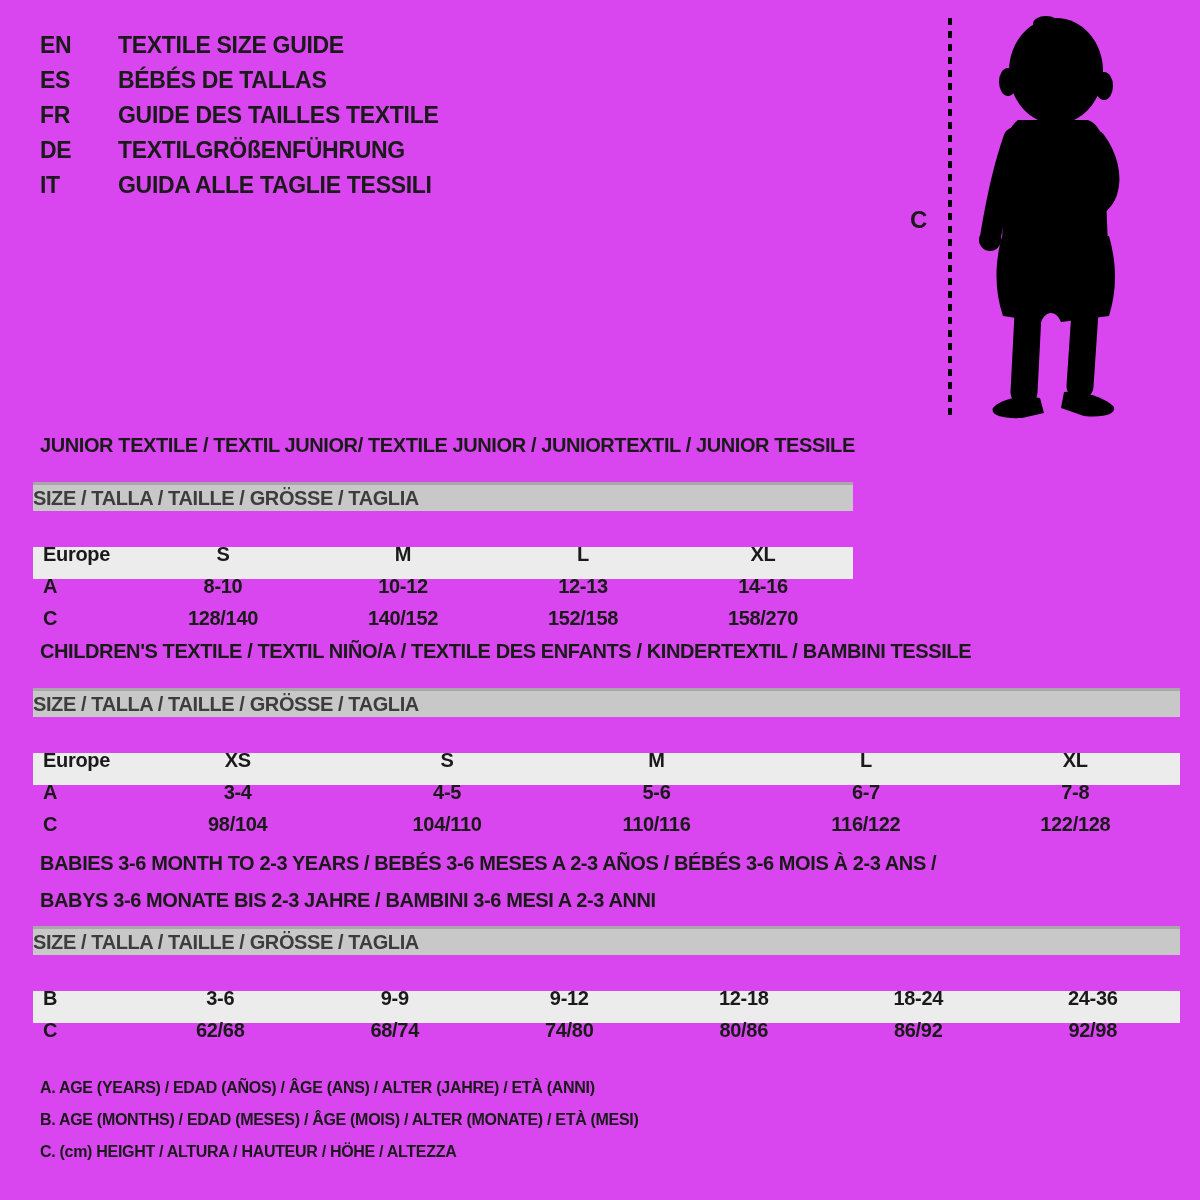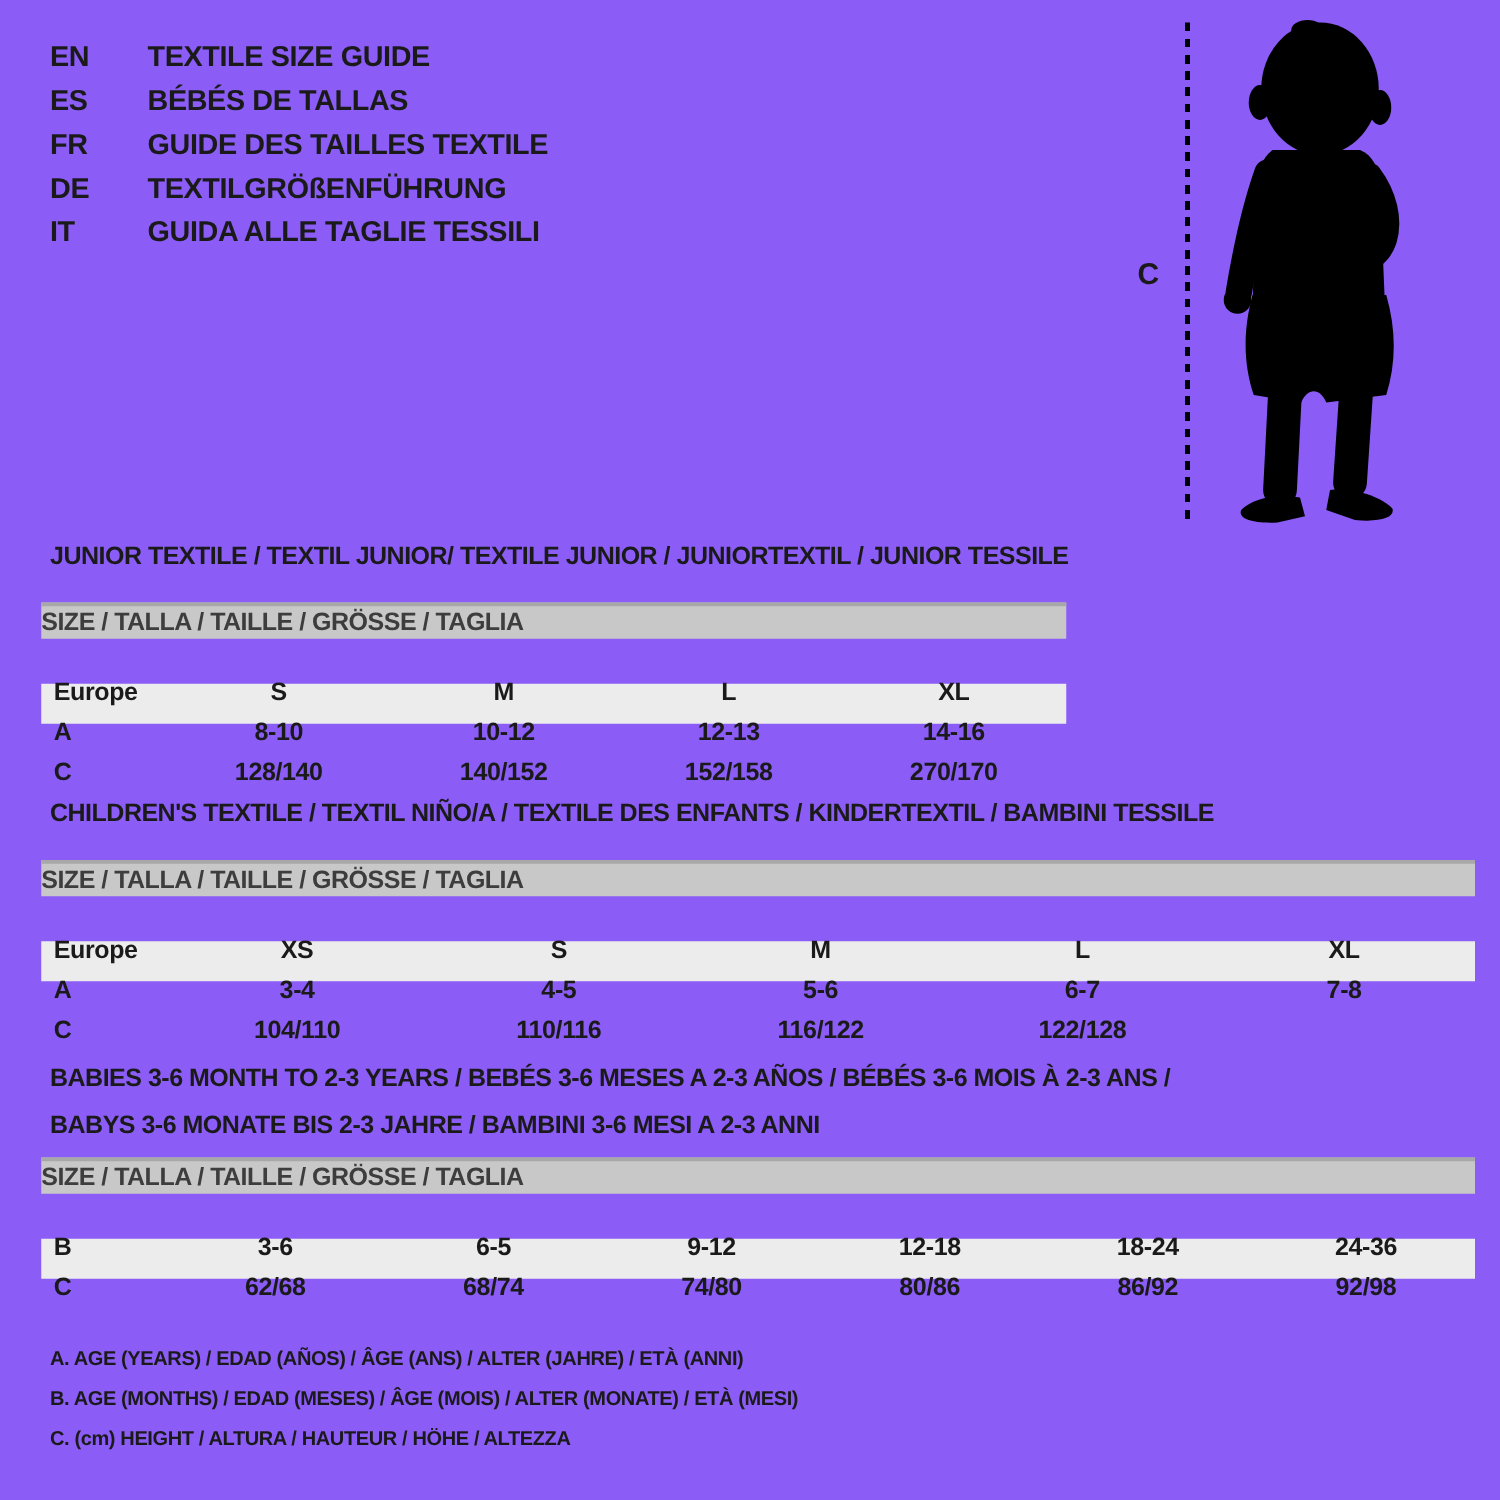--- a/index.html
+++ b/index.html
@@ -1,17 +1,17 @@
 <!DOCTYPE html>
 <html><head>
 <meta charset="utf-8">
 <style>
   html,body{margin:0;padding:0;background:#ffffff;}
   .page{
-    position:relative;width:1200px;height:1200px;background:#8b5cf6;overflow:hidden;
+    position:relative;width:1200px;height:1200px;background:#d946ef;overflow:hidden;
     font-family:"Liberation Sans",sans-serif;font-weight:bold;color:#1a1a1a;
     letter-spacing:-0.3px;
   }
   
   .lang-block{position:absolute;left:40px;top:28px;}
   .lang-row{display:flex;line-height:35px;font-size:23px;}
   .lang-code{width:78px;flex:0 0 78px;}
   .lang-label{white-space:nowrap;}
 
   
@@ -115,21 +115,21 @@
       <span class="cell">8-10</span>
       <span class="cell">10-12</span>
       <span class="cell">12-13</span>
       <span class="cell">14-16</span>
     </div>
     <div class="trow cols5">
       <span class="cell rlabel">C</span>
       <span class="cell">128/140</span>
       <span class="cell">140/152</span>
       <span class="cell">152/158</span>
-      <span class="cell">270/170</span>
+      <span class="cell">158/270</span>
     </div>
   </div>
 
   <div class="section-heading children-heading">CHILDREN'S TEXTILE / TEXTIL NIÑO/A / TEXTILE DES ENFANTS / KINDERTEXTIL / BAMBINI TESSILE</div>
   <div class="size-table children-table">
     <div class="size-bar">SIZE / TALLA / TAILLE / GRÖSSE / TAGLIA</div>
     <div class="trow cols6">
       <span class="cell rlabel">Europe</span>
       <span class="cell">XS</span>
       <span class="cell">S</span>
@@ -140,37 +140,38 @@
     <div class="trow cols6 stripe">
       <span class="cell rlabel">A</span>
       <span class="cell">3-4</span>
       <span class="cell">4-5</span>
       <span class="cell">5-6</span>
       <span class="cell">6-7</span>
       <span class="cell">7-8</span>
     </div>
     <div class="trow cols6">
       <span class="cell rlabel">C</span>
+      <span class="cell">98/104</span>
       <span class="cell">104/110</span>
       <span class="cell">110/116</span>
       <span class="cell">116/122</span>
       <span class="cell">122/128</span>
     </div>
   </div>
 
   <div class="section-heading babies-heading">
     <span>BABIES 3-6 MONTH TO 2-3 YEARS / BEBÉS 3-6 MESES A 2-3 AÑOS / BÉBÉS 3-6 MOIS À 2-3 ANS /</span>
     <span>BABYS 3-6 MONATE BIS 2-3 JAHRE / BAMBINI 3-6 MESI A 2-3 ANNI</span>
   </div>
   <div class="size-table babies-table">
     <div class="size-bar">SIZE / TALLA / TAILLE / GRÖSSE / TAGLIA</div>
     <div class="trow cols7">
       <span class="cell rlabel">B</span>
       <span class="cell">3-6</span>
-      <span class="cell">6-5</span>
+      <span class="cell">9-9</span>
       <span class="cell">9-12</span>
       <span class="cell">12-18</span>
       <span class="cell">18-24</span>
       <span class="cell">24-36</span>
     </div>
     <div class="trow cols7 stripe">
       <span class="cell rlabel">C</span>
       <span class="cell">62/68</span>
       <span class="cell">68/74</span>
       <span class="cell">74/80</span>

